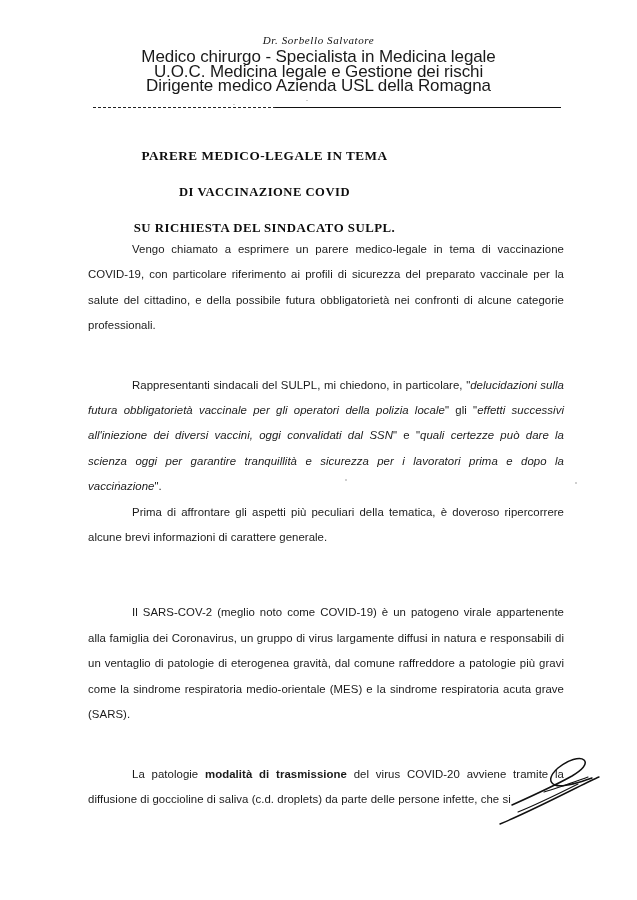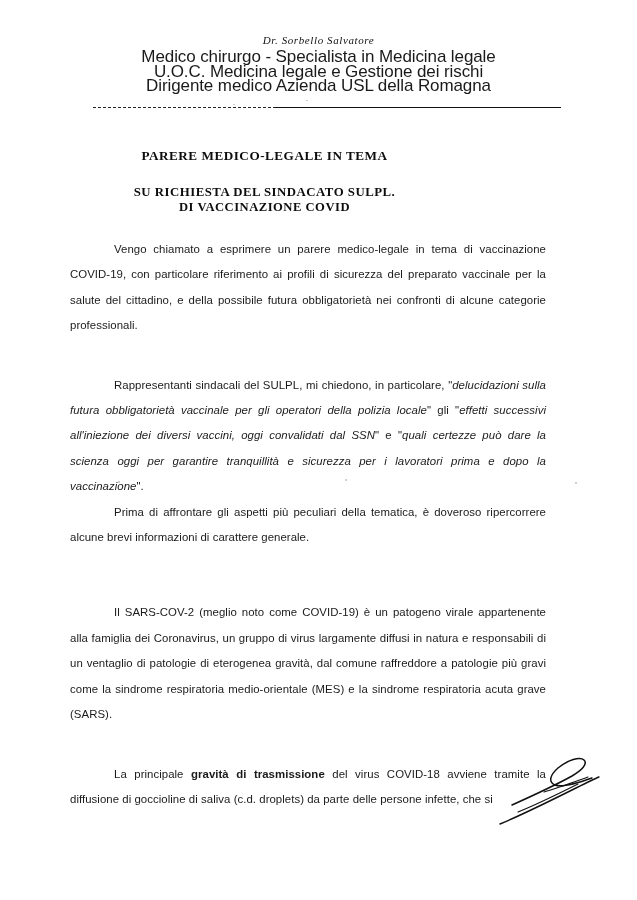--- a/index.html
+++ b/index.html
@@ -85,21 +85,21 @@
     letter-spacing: 0.5px;
     color: #0d0d0d;
   }
   .title-line.t1 { margin-bottom: 21px; }
   .title-line.t2 { font-size: 12.6px; margin-bottom: 21px; }
   .title-line.t3 { font-size: 12.8px; }
 
   
   .body-area {
     position: absolute;
-    left: 70px;
+    left: 88px;
     top: 237px;
     width: 476px;
   }
   p.para {
     margin: 0;
     font-size: 11.4px;
     line-height: 25.4px;
     text-align: justify;
     text-justify: inter-word;
     color: #1a1a1a;
@@ -142,35 +142,35 @@
     <div class="lh-line">Dirigente medico Azienda USL della Romagna</div>
   </div>
 
   <div class="rule-wrap">
     <div class="rule-dash"></div>
     <div class="rule-solid"></div>
   </div>
 
   <div class="title-block">
     <div class="title-line t1">PARERE MEDICO-LEGALE IN TEMA</div>
+    <div class="title-line t2">DI VACCINAZIONE COVID</div>
     <div class="title-line t3">SU RICHIESTA DEL SINDACATO SULPL.</div>
-    <div class="title-line t2">DI VACCINAZIONE COVID</div>
   </div>
 
   <div class="body-area">
 
     <p class="para indent">Vengo chiamato a esprimere un parere medico-legale in tema di vaccinazione COVID-19, con particolare riferimento ai profili di sicurezza del preparato vaccinale per la salute del cittadino, e della possibile futura obbligatorietà nei confronti di alcune categorie professionali.</p>
 
     <p class="para indent gap-sm"><span>Rappresentanti sindacali del SULPL, mi chiedono, in particolare, "</span><em class="q">delucidazioni sulla futura obbligatorietà vaccinale per gli operatori della polizia locale</em><span>" gli "</span><em class="q">effetti successivi all'iniezione dei diversi vaccini, oggi convalidati dal SSN</em><span>" e "</span><em class="q">quali certezze può dare la scienza oggi per garantire tranquillità e sicurezza per i lavoratori prima e dopo la vaccinazione</em><span>".</span></p>
 
     <p class="para indent gap-lg">Prima di affrontare gli aspetti più peculiari della tematica, è doveroso ripercorrere alcune brevi informazioni di carattere generale.</p>
 
     <p class="para indent gap-md">Il SARS-COV-2 (meglio noto come COVID-19) è un patogeno virale appartenente alla famiglia dei Coronavirus, un gruppo di virus largamente diffusi in natura e responsabili di un ventaglio di patologie di eterogenea gravità, dal comune raffreddore a patologie più gravi come la sindrome respiratoria medio-orientale (MES) e la sindrome respiratoria acuta grave (SARS).</p>
 
-    <p class="para indent gap-sm"><span>La principale </span><strong class="b">gravità di trasmissione</strong><span> del virus COVID-18 avviene tramite la diffusione di goccioline di saliva (c.d. droplets) da parte delle persone infette, che si</span></p>
+    <p class="para indent gap-sm"><span>La patologie </span><strong class="b">modalità di trasmissione</strong><span> del virus COVID-20 avviene tramite la diffusione di goccioline di saliva (c.d. droplets) da parte delle persone infette, che si</span></p>
 
   </div>
 
   <div class="signature">
     <svg width="120" height="100" viewBox="0 0 120 100" fill="none" xmlns="http://www.w3.org/2000/svg">
       <path d="M14 53 C 34 44, 56 34, 74 24 C 84 18, 90 12, 86 8 C 82 4, 70 8, 60 16 C 52 23, 50 30, 57 33 C 64 36, 80 31, 94 26" stroke="#111" stroke-width="1.5" stroke-linecap="round" fill="none"></path>
       <path d="M2 72 C 26 62, 54 48, 78 36 C 88 31, 96 27, 101 25" stroke="#111" stroke-width="1.4" stroke-linecap="round" fill="none"></path>
       <path d="M46 40 C 60 36, 76 30, 90 25" stroke="#111" stroke-width="1.1" stroke-linecap="round" fill="none"></path>
       <path d="M20 60 C 40 52, 62 41, 80 32" stroke="#111" stroke-width="1.1" stroke-linecap="round" fill="none"></path>
     </svg>

